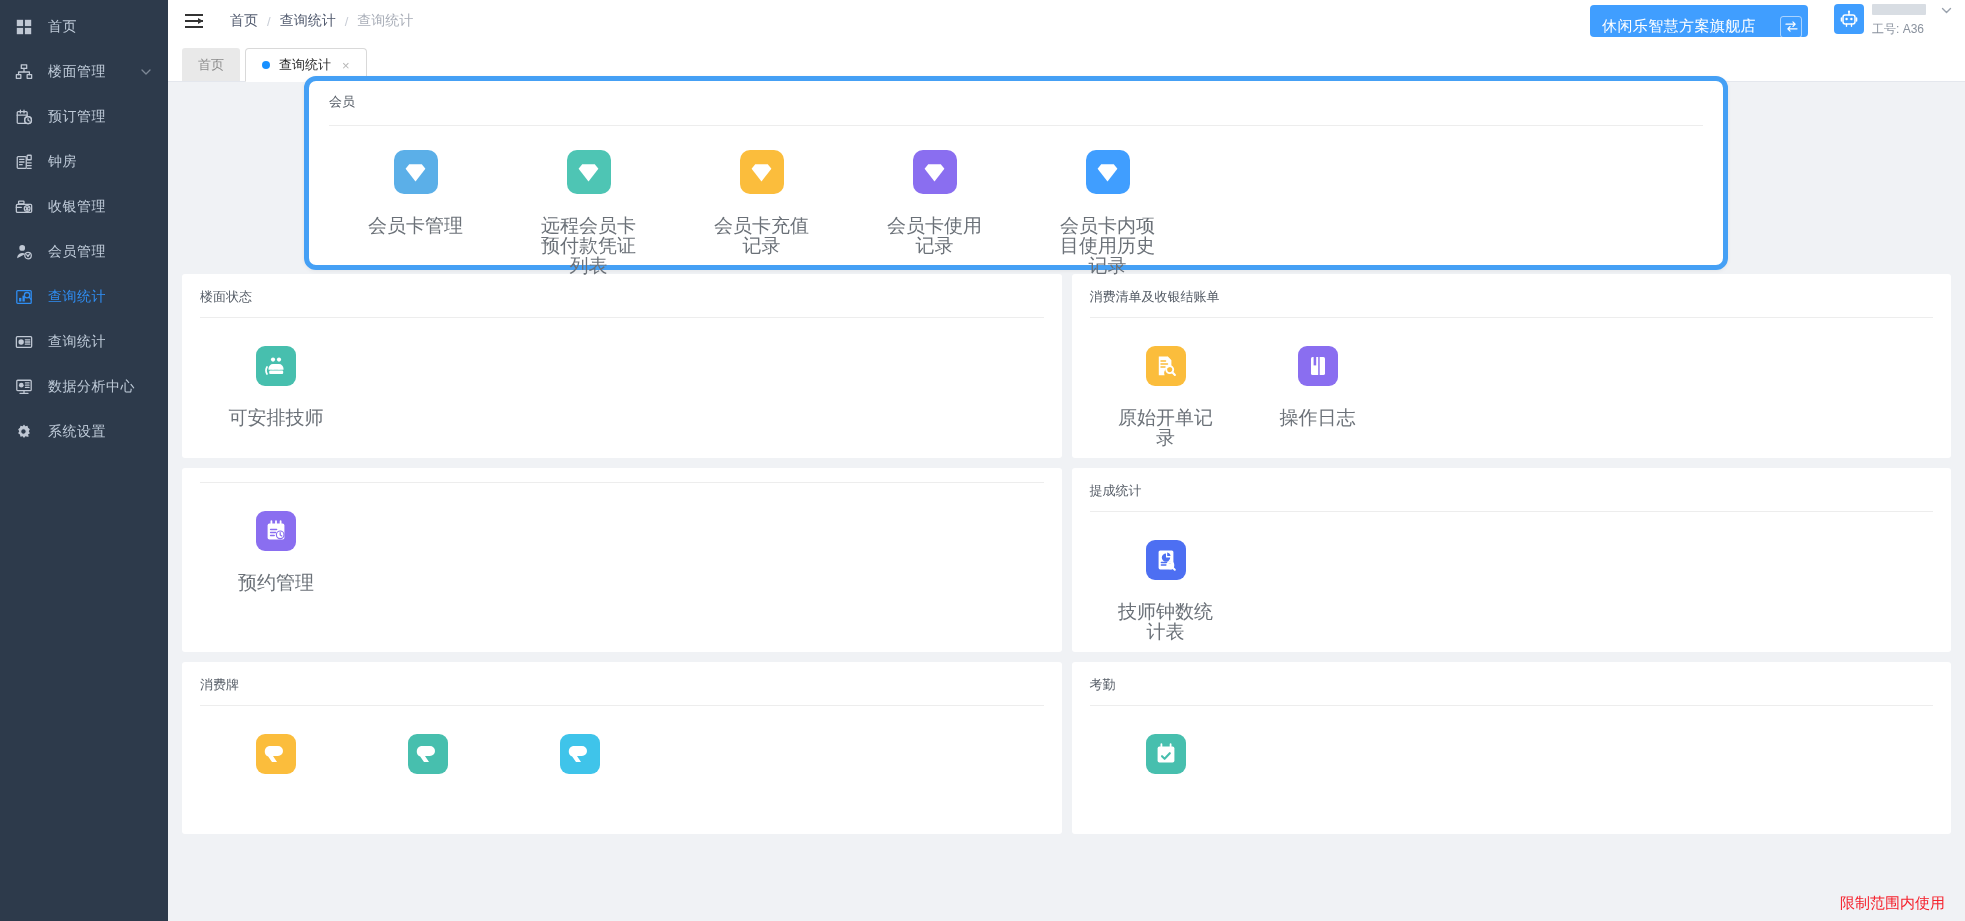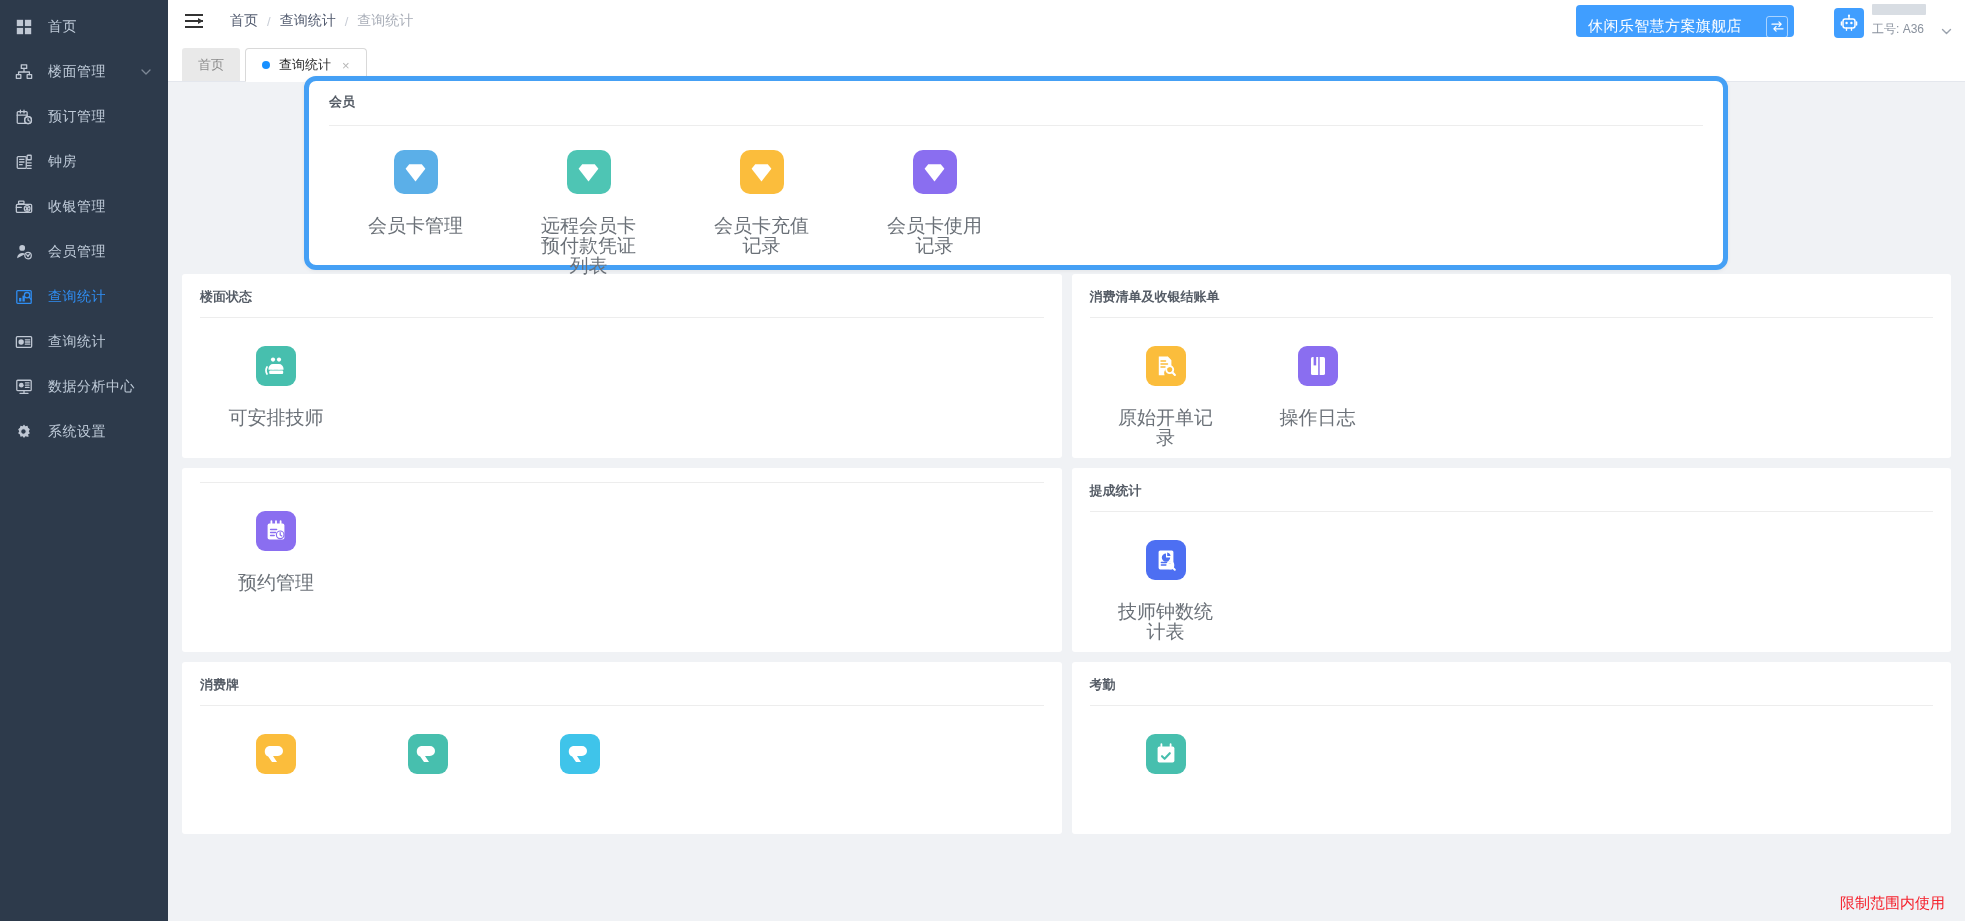--- a/index.html
+++ b/index.html
@@ -63,21 +63,21 @@
     font-size: 15px; cursor: pointer; gap: 24px;
   }
   .store-name { white-space: nowrap; letter-spacing: .4px; }
   .store-swap {
     margin-left: auto; width: 22px; height: 22px;
     border: 1px solid rgba(255,255,255,.55); border-radius: 3px;
     display:flex; align-items:center; justify-content:center;
   }
   .store-swap svg { width: 13px; height: 13px; display:block; }
 
-  .user-box { display: flex; align-items: flex-end; margin-left: 40px; cursor: pointer; }
+  .user-box { display: flex; align-items: flex-start; margin-left: 26px; cursor: pointer; }
   .user-avatar {
     width: 30px; height: 30px; border-radius: 4px; background: #409eff;
     display: flex; align-items: center; justify-content: center;
   }
   .user-avatar svg { width: 20px; height: 20px; display: block; }
   .user-meta { margin-left: 8px; line-height: 1.2; }
   .user-name-redact {
     width: 54px; height: 11px; background: #d8dde3; border-radius: 1px;
     display: block; margin-bottom: 3px;
   }
@@ -110,21 +110,21 @@
   .content {
     position: absolute; top: 82px; left: 0; right: 0; bottom: 0;
     padding: 0 14px 0 14px; overflow: hidden;
   }
   .grid-row { display: flex; gap: 10px; margin-bottom: 10px; }
   .panel {
     background: #fff; border-radius: 3px; flex: 1 1 0;
     padding: 14px 18px 10px 18px; min-height: 172px;
   }
   .panel-title {
-    font-size: 13px; color: #555c66; font-weight: bold;
+    font-size: 13px; color: #555c66; font-weight: normal;
     padding-bottom: 11px;
   }
   .panel-hr { height: 1px; background: #ededed; margin-bottom: 6px; }
   .tiles { display: flex; flex-wrap: wrap; padding-top: 22px; }
   .tile {
     width: 152px; display: flex; flex-direction: column;
     align-items: center; cursor: pointer; text-decoration: none;
   }
   .tile-ico {
     width: 40px; height: 40px; border-radius: 9px;
@@ -537,18 +537,28 @@
           <div class="tile">
             <span class="tile-ico" style="background:#8a6ef0">
               <svg viewBox="0 0 24 24">
                 <path d="M3.2 8.6 L6.4 4.6 H17.6 L20.8 8.6 L12 20 Z" fill="#fff"></path>
                 <path d="M6.4 4.6 L9.2 8.6 L12 20 L14.8 8.6 L17.6 4.6" fill="none" stroke="#ffffff" stroke-width="0"></path>
                 <path d="M9.4 8.6 L12 16.6 L14.6 8.6" fill="none" stroke="rgba(255,255,255,0)"></path>
               </svg>
             </span>
             <span class="tile-label">会员卡使用记录</span>
           </div>
+          <div class="tile">
+            <span class="tile-ico" style="background:#409eff">
+              <svg viewBox="0 0 24 24">
+                <path d="M3.2 8.6 L6.4 4.6 H17.6 L20.8 8.6 L12 20 Z" fill="#fff"></path>
+                <path d="M6.4 4.6 L9.2 8.6 L12 20 L14.8 8.6 L17.6 4.6" fill="none" stroke="#ffffff" stroke-width="0"></path>
+                <path d="M9.4 8.6 L12 16.6 L14.6 8.6" fill="none" stroke="rgba(255,255,255,0)"></path>
+              </svg>
+            </span>
+            <span class="tile-label">会员卡内项目使用历史记录</span>
+          </div>
         </div>
     </div>
 
     <div class="restricted-note">限制范围内使用</div>
   </section>
 </div>
 
 </body></html>

